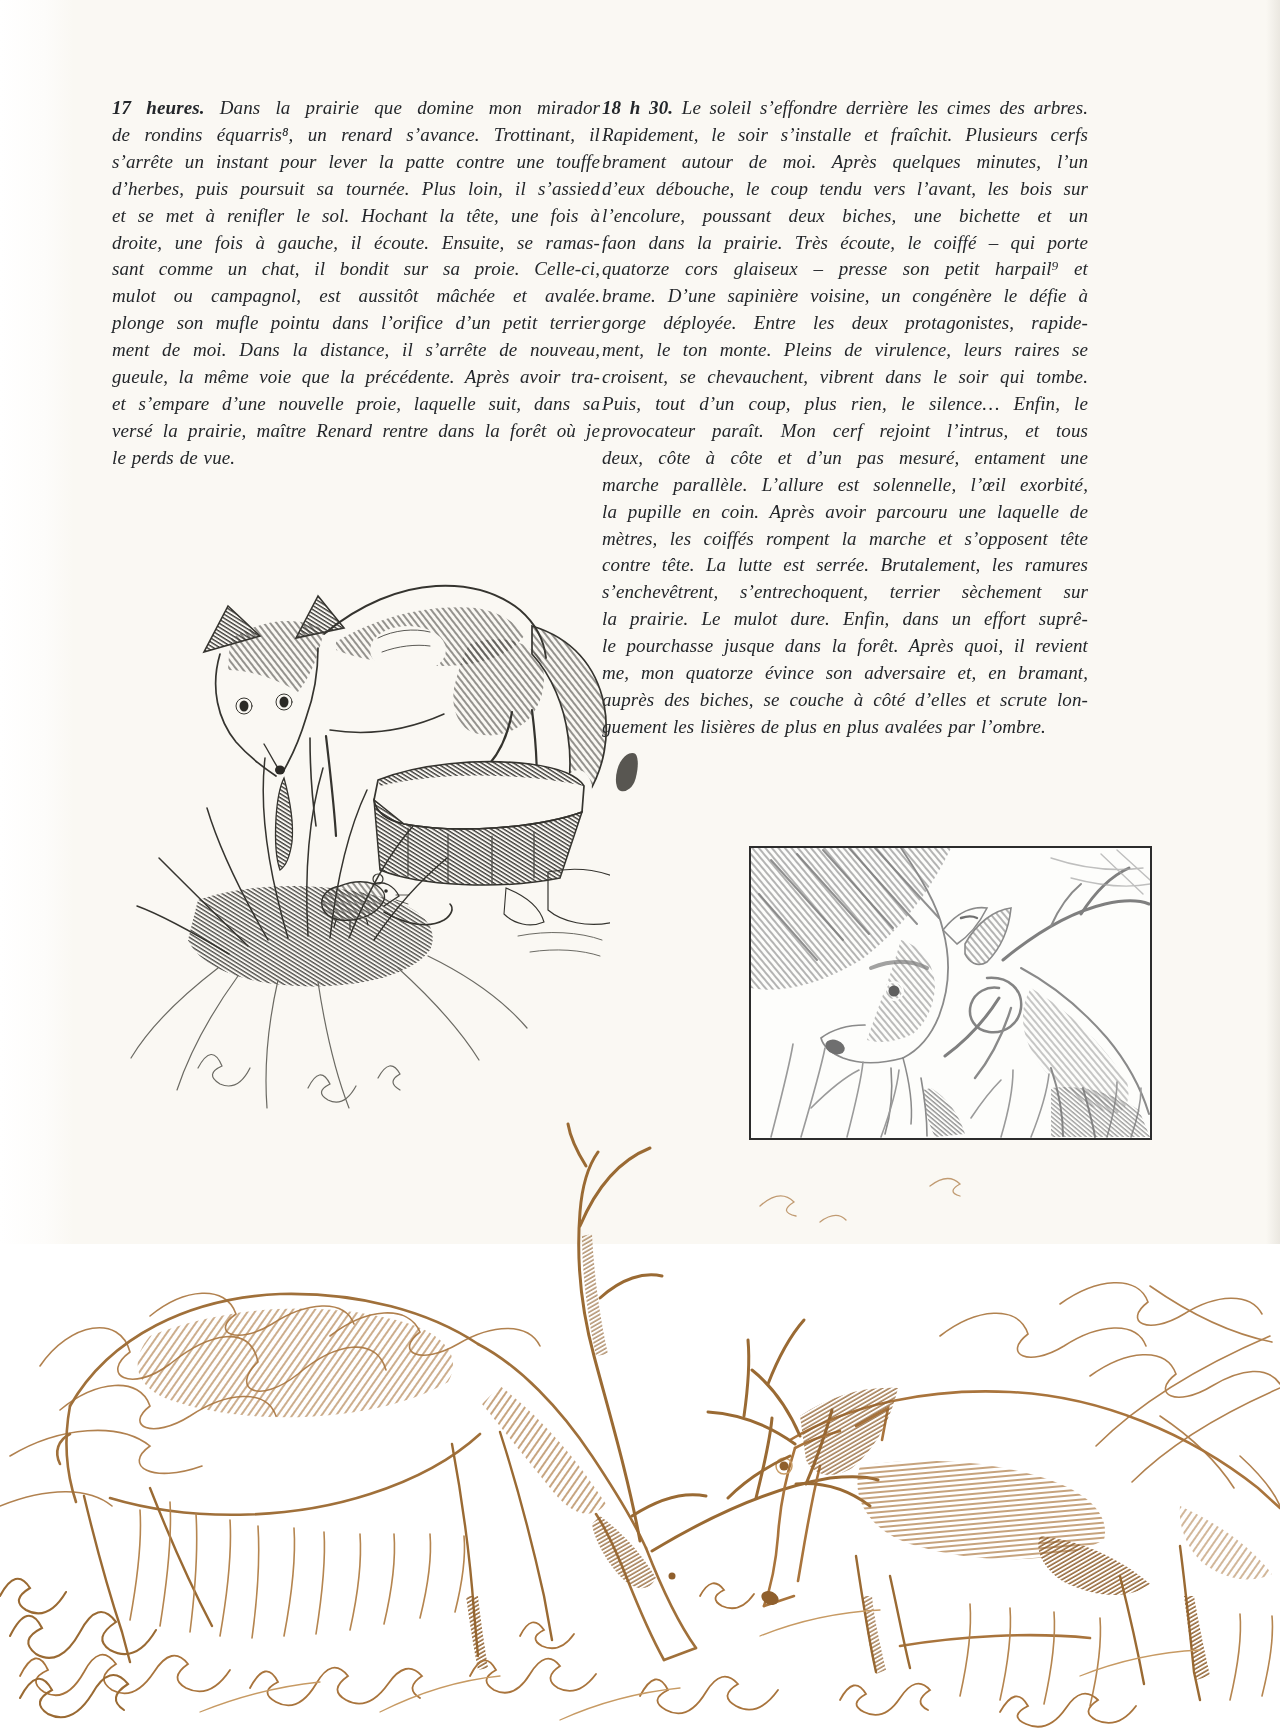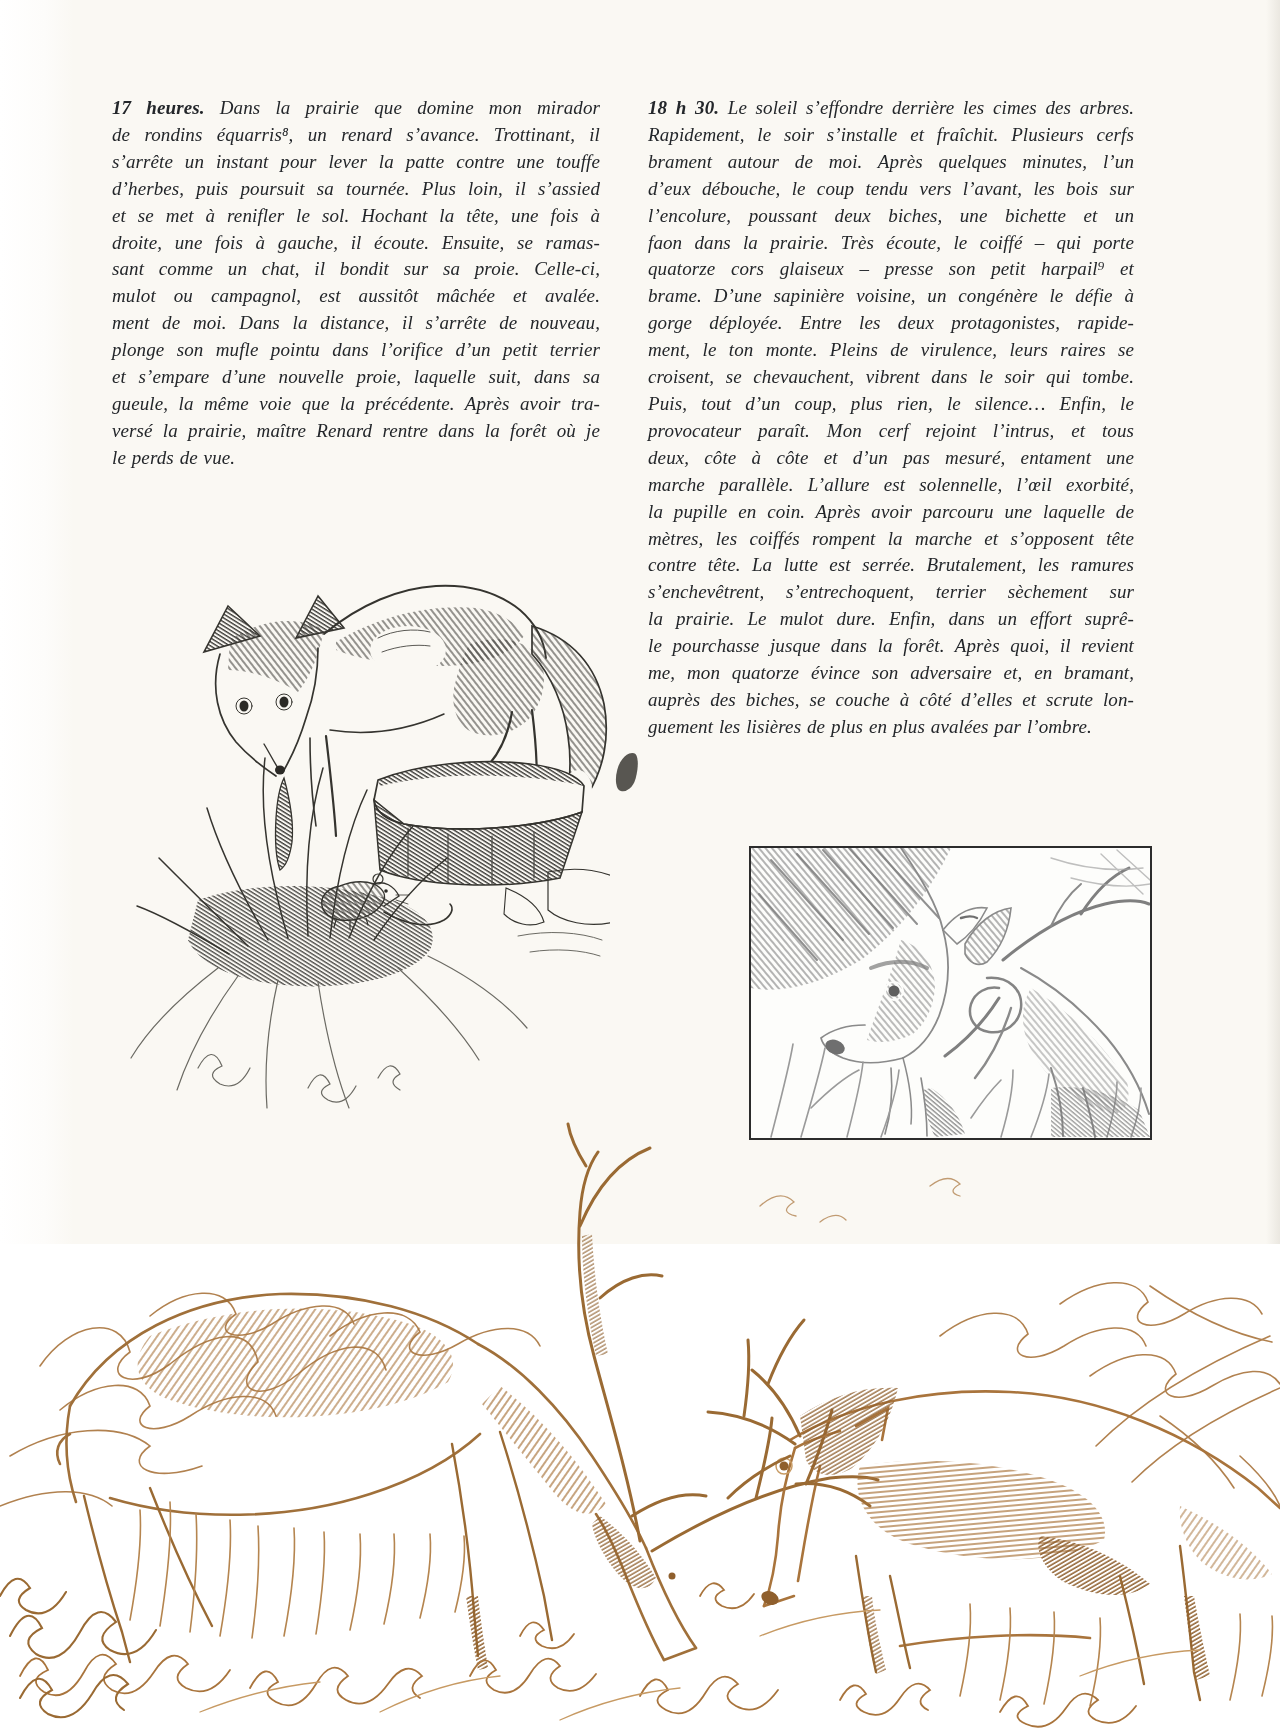--- a/index.html
+++ b/index.html
@@ -7,21 +7,21 @@
   .page{position:absolute;left:0;top:0;width:1280px;height:1244px;background:#faf8f3;}
   .page::before{content:"";position:absolute;left:0;top:0;width:74px;height:100%;
     background:linear-gradient(90deg,#ffffff 0%,#fdfcfa 60%,rgba(255,255,255,0) 100%);pointer-events:none;}
   .page::after{content:"";position:absolute;right:0;top:0;width:14px;height:100%;
     background:linear-gradient(270deg,rgba(188,182,170,.25),rgba(188,182,170,0));pointer-events:none;}
 
   .col{position:absolute;font-family:"Liberation Serif","DejaVu Serif",serif;
     font-style:italic;font-size:19px;line-height:26.9px;color:#23262a;
     letter-spacing:.1px;word-spacing:1px;}
   .col-left{left:112px;top:95px;width:488px;}
-  .col-right{left:648px;top:95px;width:486px;}
+  .col-right{left:602px;top:95px;width:486px;}
   .tline{text-align:justify;text-align-last:justify;white-space:normal;}
   .tline.lastline{text-align-last:left;}
   .lead{font-weight:700;}
 
   .illu{position:absolute;}
   .fox-illu{left:78px;top:468px;width:532px;height:676px;}
   .deer-frame{left:749px;top:846px;width:399px;height:290px;border:2px solid #2c2c2c;background:#fdfdfb;}
   .stags-illu{left:0px;top:1036px;width:1280px;height:692px;}
   .smudge{position:absolute;left:617px;top:752px;width:20px;height:40px;background:#3b3934;
     border-radius:60% 40% 55% 45%/50% 60% 40% 50%;transform:rotate(15deg);opacity:.85;}
@@ -34,24 +34,24 @@
 
   <div class="col col-left">
     <div class="tline"><span class="lead">17 heures.</span><span> Dans la prairie que domine mon mirador</span></div>
     <div class="tline">de rondins équarris⁸, un renard s’avance. Trottinant, il</div>
     <div class="tline">s’arrête un instant pour lever la patte contre une touffe</div>
     <div class="tline">d’herbes, puis poursuit sa tournée. Plus loin, il s’assied</div>
     <div class="tline">et se met à renifler le sol. Hochant la tête, une fois à</div>
     <div class="tline">droite, une fois à gauche, il écoute. Ensuite, se ramas-</div>
     <div class="tline">sant comme un chat, il bondit sur sa proie. Celle-ci,</div>
     <div class="tline">mulot ou campagnol, est aussitôt mâchée et avalée.</div>
+    <div class="tline">plonge son mufle pointu dans l’orifice d’un petit terrier</div>
     <div class="tline">ment de moi. Dans la distance, il s’arrête de nouveau,</div>
-    <div class="tline">plonge son mufle pointu dans l’orifice d’un petit terrier</div>
+    <div class="tline">gueule, la même voie que la précédente. Après avoir tra-</div>
     <div class="tline">et s’empare d’une nouvelle proie, laquelle suit, dans sa</div>
-    <div class="tline">gueule, la même voie que la précédente. Après avoir tra-</div>
     <div class="tline">versé la prairie, maître Renard rentre dans la forêt où je</div>
     <div class="tline lastline">le perds de vue.</div>
   </div>
 
   <div class="col col-right">
     <div class="tline"><span class="lead">18 h 30.</span><span> Le soleil s’effondre derrière les cimes des arbres.</span></div>
     <div class="tline">Rapidement, le soir s’installe et fraîchit. Plusieurs cerfs</div>
     <div class="tline">brament autour de moi. Après quelques minutes, l’un</div>
     <div class="tline">d’eux débouche, le coup tendu vers l’avant, les bois sur</div>
     <div class="tline">l’encolure, poussant deux biches, une bichette et un</div>

